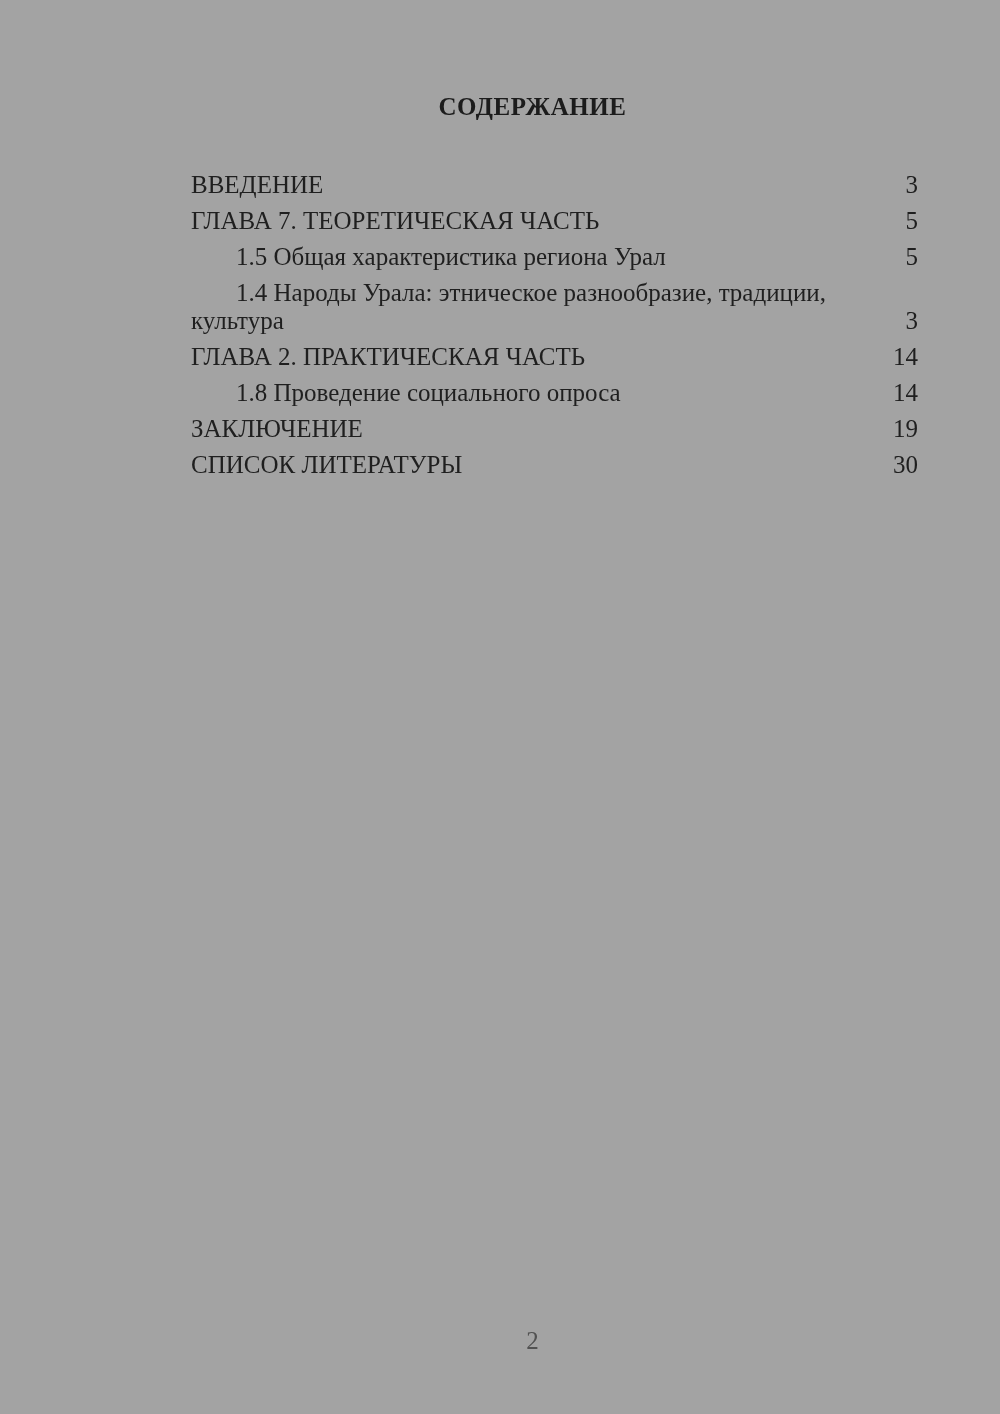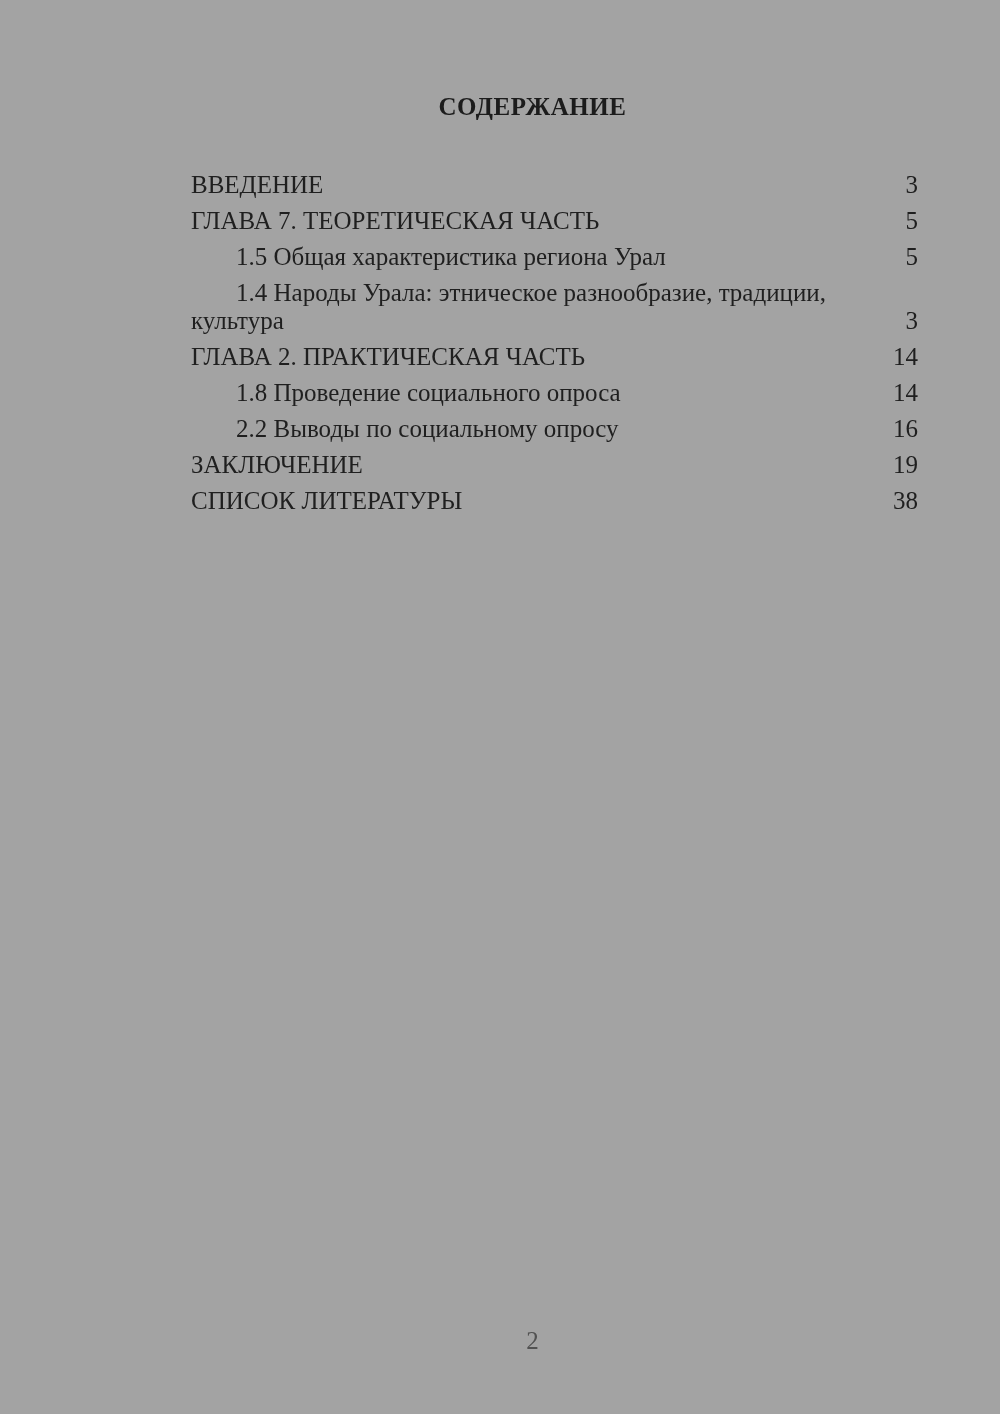--- a/index.html
+++ b/index.html
@@ -90,28 +90,24 @@
           <div class="toc-page">3</div>
         </div>
         <div class="toc-row">
           <div class="toc-text">ГЛАВА 2. ПРАКТИЧЕСКАЯ ЧАСТЬ</div>
           <div class="toc-page">14</div>
         </div>
         <div class="toc-row sub">
           <div class="toc-text">1.8 Проведение социального опроса</div>
           <div class="toc-page">14</div>
         </div>
-        <div class="toc-row sub">
-          <div class="toc-text">2.2 Выводы по социальному опросу</div>
-          <div class="toc-page">16</div>
-        </div>
         <div class="toc-row">
           <div class="toc-text">ЗАКЛЮЧЕНИЕ</div>
           <div class="toc-page">19</div>
         </div>
         <div class="toc-row">
           <div class="toc-text">СПИСОК ЛИТЕРАТУРЫ</div>
-          <div class="toc-page">38</div>
+          <div class="toc-page">30</div>
         </div>
       </div>
   </div>
   <div class="footer-pagenum">2</div>
 </div>
 
 </body></html>

